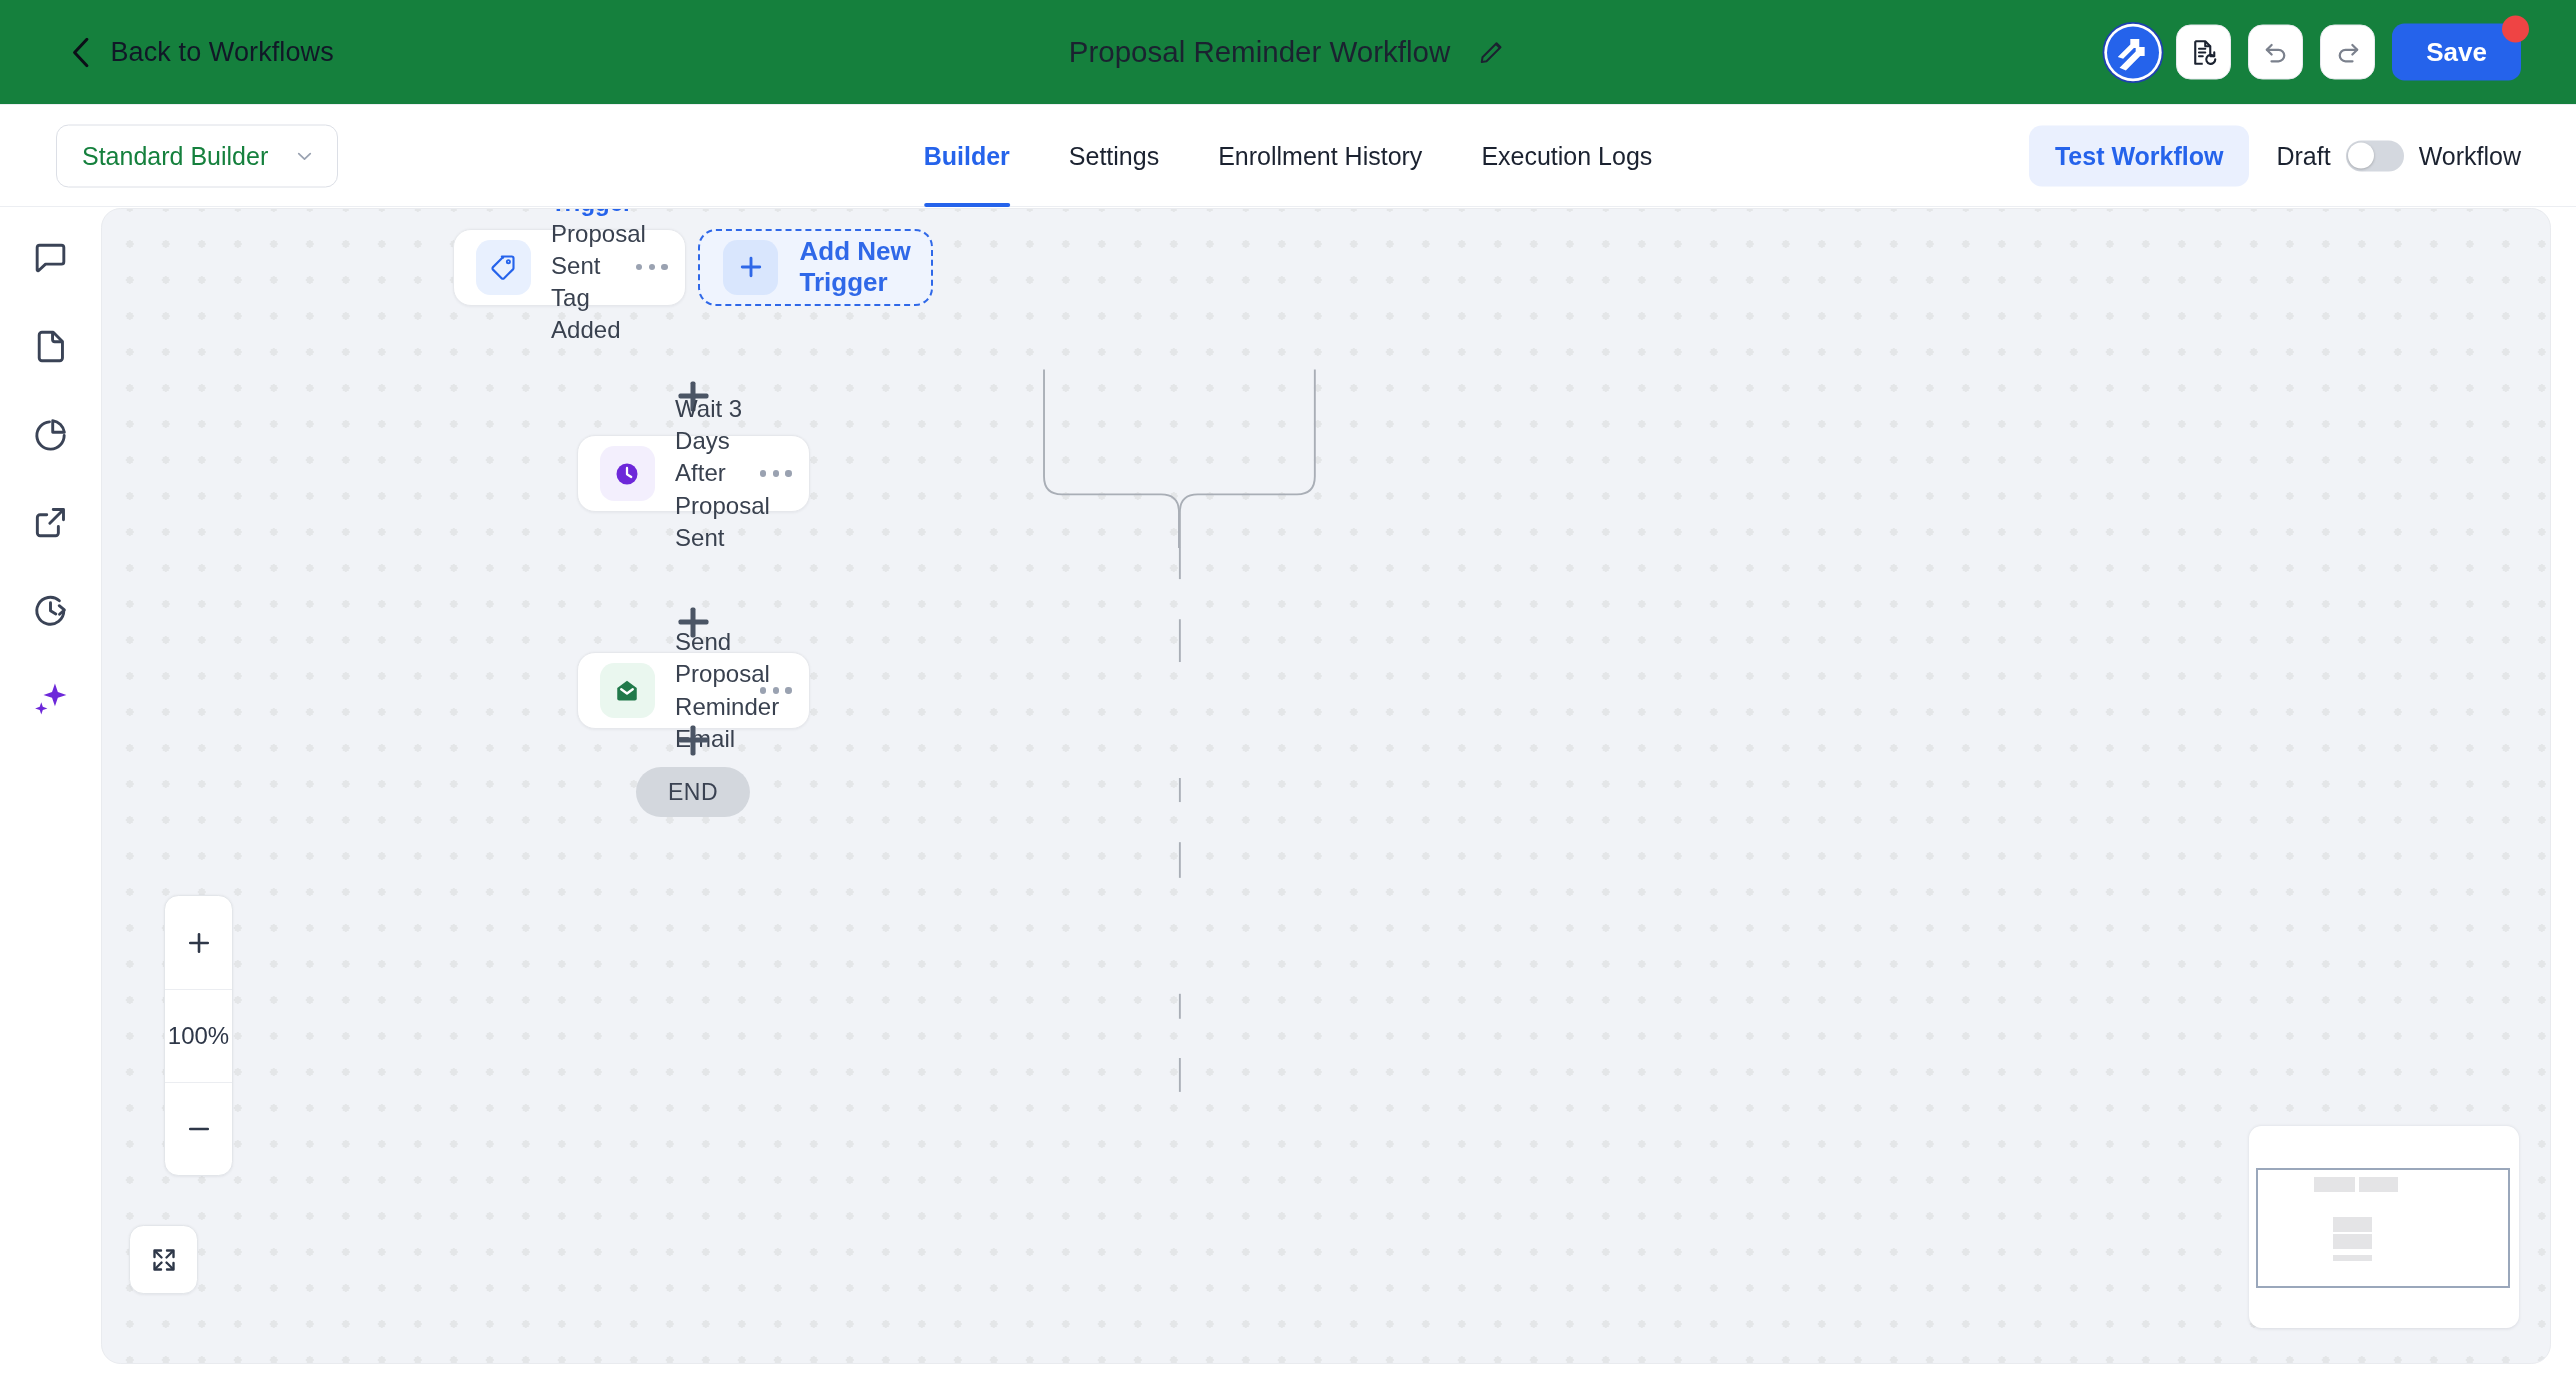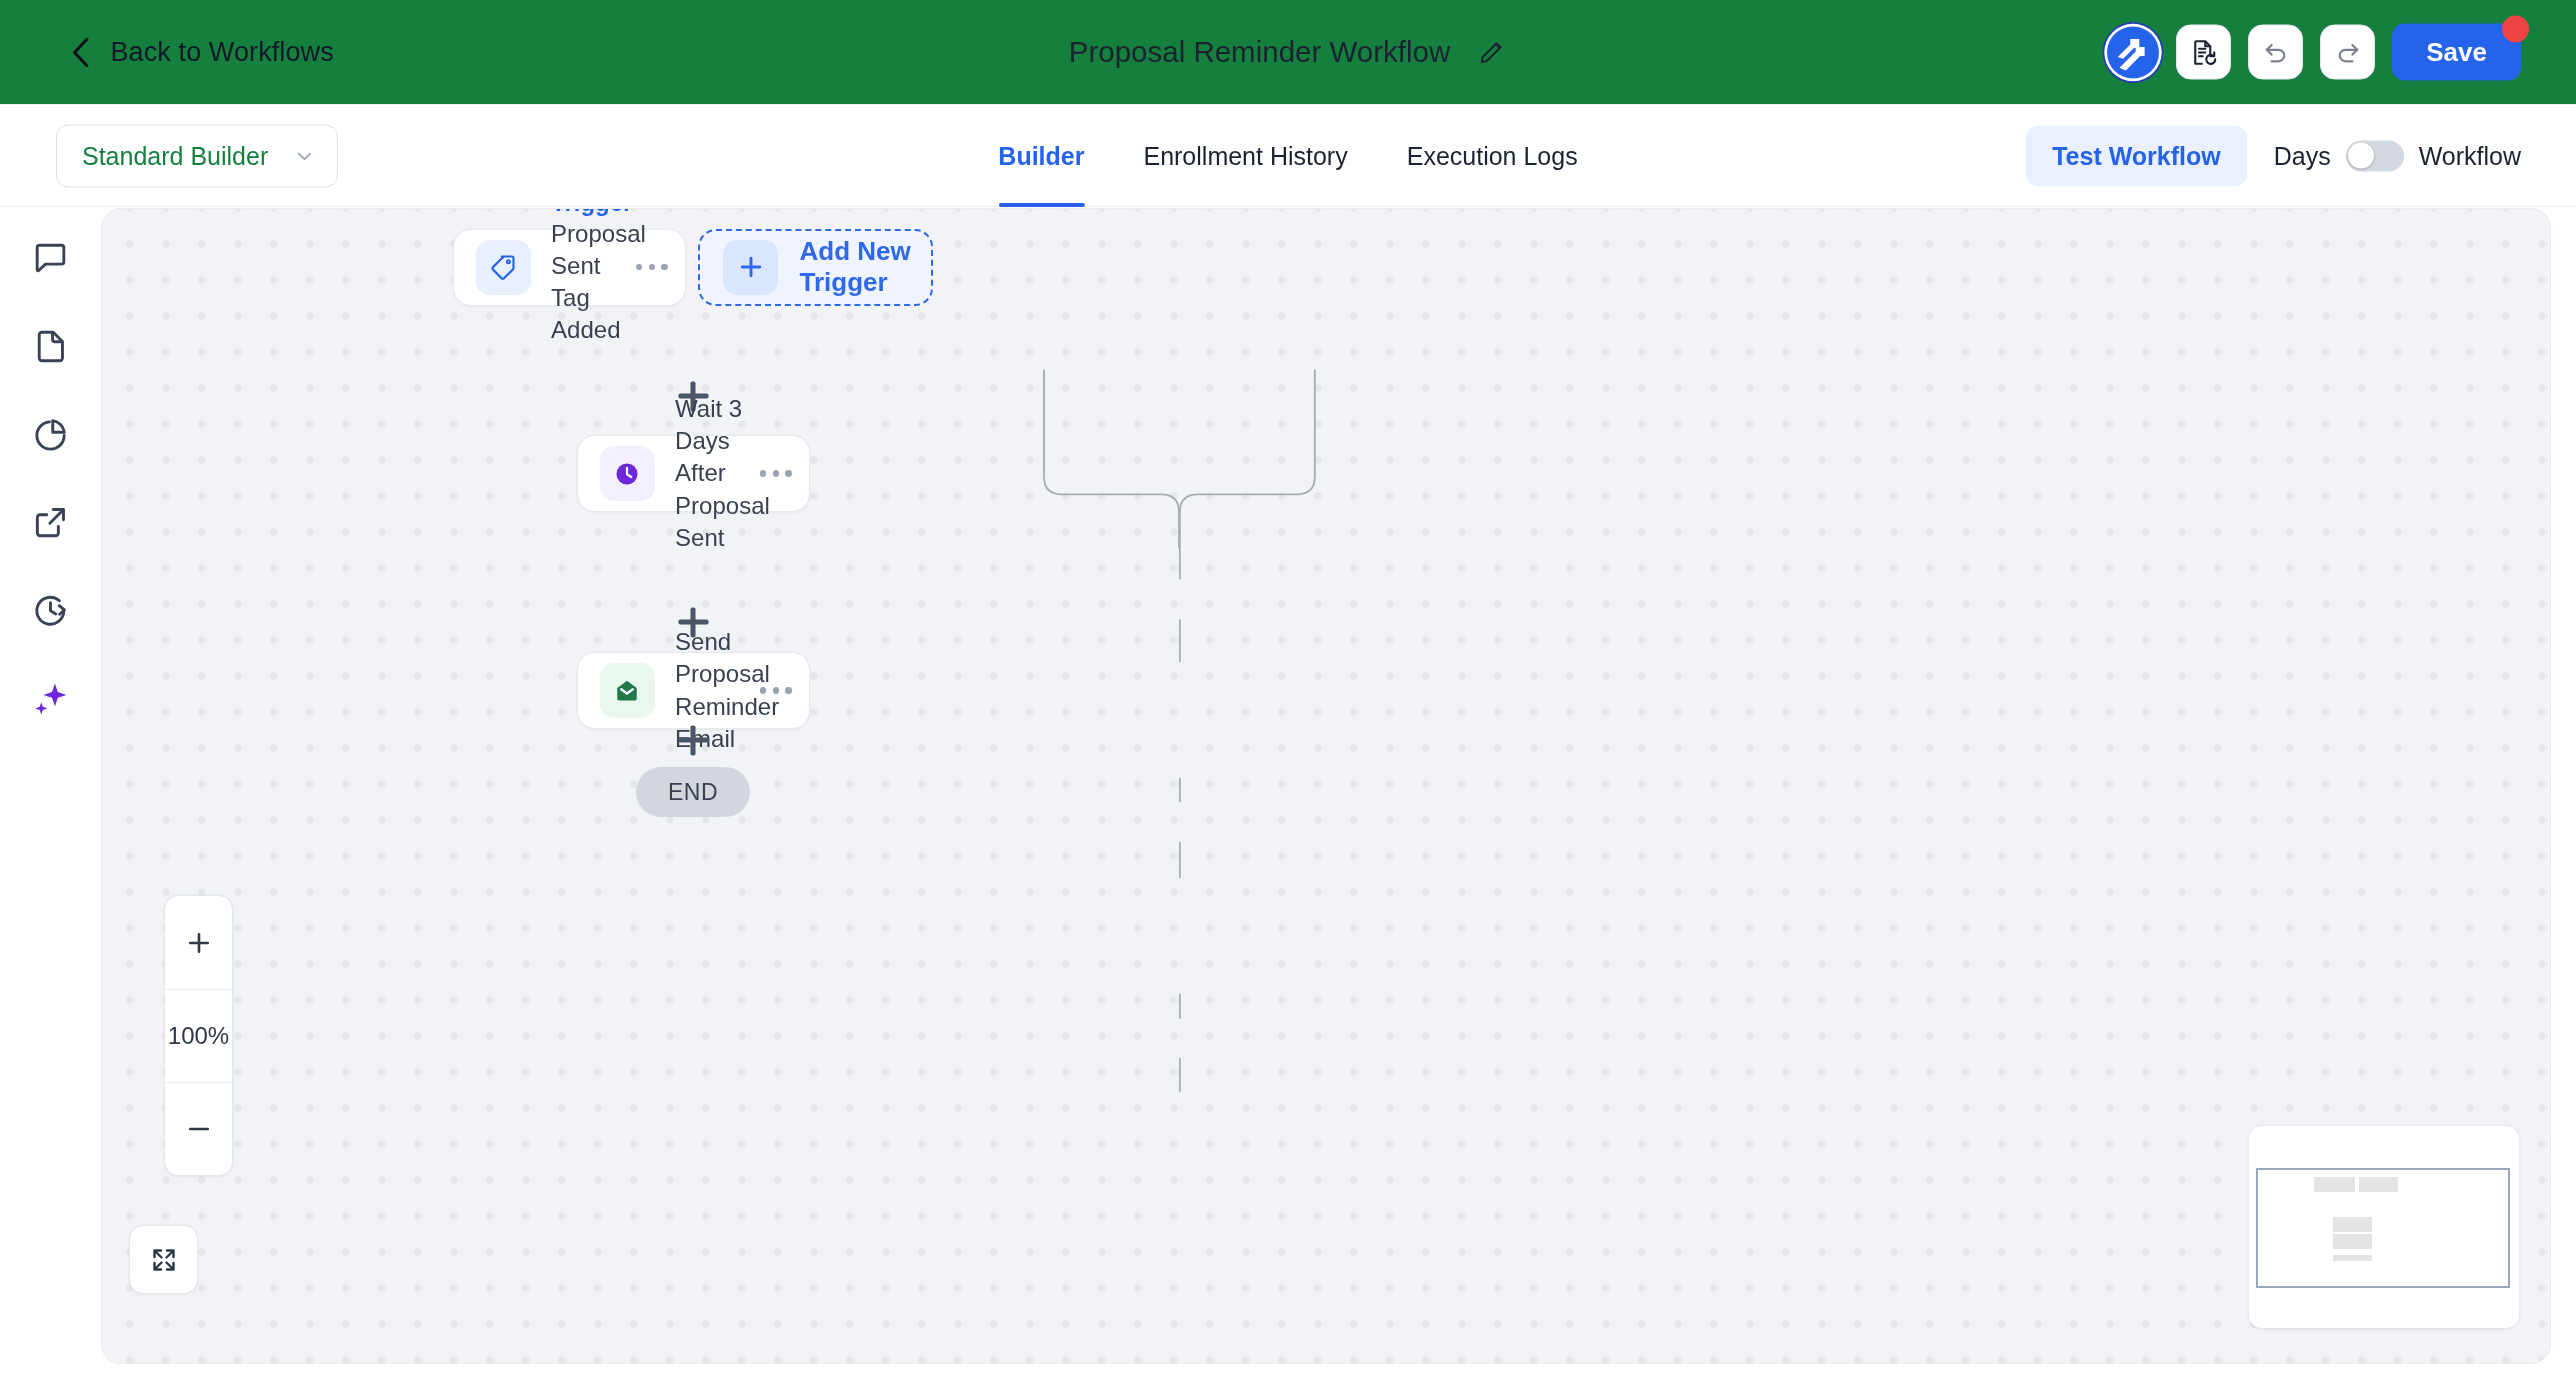--- a/index.html
+++ b/index.html
@@ -262,33 +262,36 @@
     <svg width="23" height="23" viewBox="0 0 24 24" fill="none">
       <path d="M6 9.5 L12 15.2 L18 9.5" stroke="#9aa2b1" stroke-width="1.8" stroke-linecap="round" stroke-linejoin="round"></path>
     </svg>
   </div>
 
   <div class="tabs">
     <div class="tab active">
       <span>Builder</span>
     </div>
     <div class="tab">
+      <span>Settings</span>
+    </div>
+    <div class="tab">
       <span>Enrollment History</span>
     </div>
     <div class="tab">
       <span>Execution Logs</span>
     </div>
   </div>
 
   <div class="sub-right">
     <button class="test-btn">
       <span>Test Workflow</span>
     </button>
     <div class="pub-wrap">
-      <span class="pub-label">Days</span>
+      <span class="pub-label">Draft</span>
       <div class="toggle">
         <div class="toggle-knob"></div>
       </div>
       <span class="pub-label">Workflow</span>
     </div>
   </div>
 </div>
 
 <div class="rail">
 

